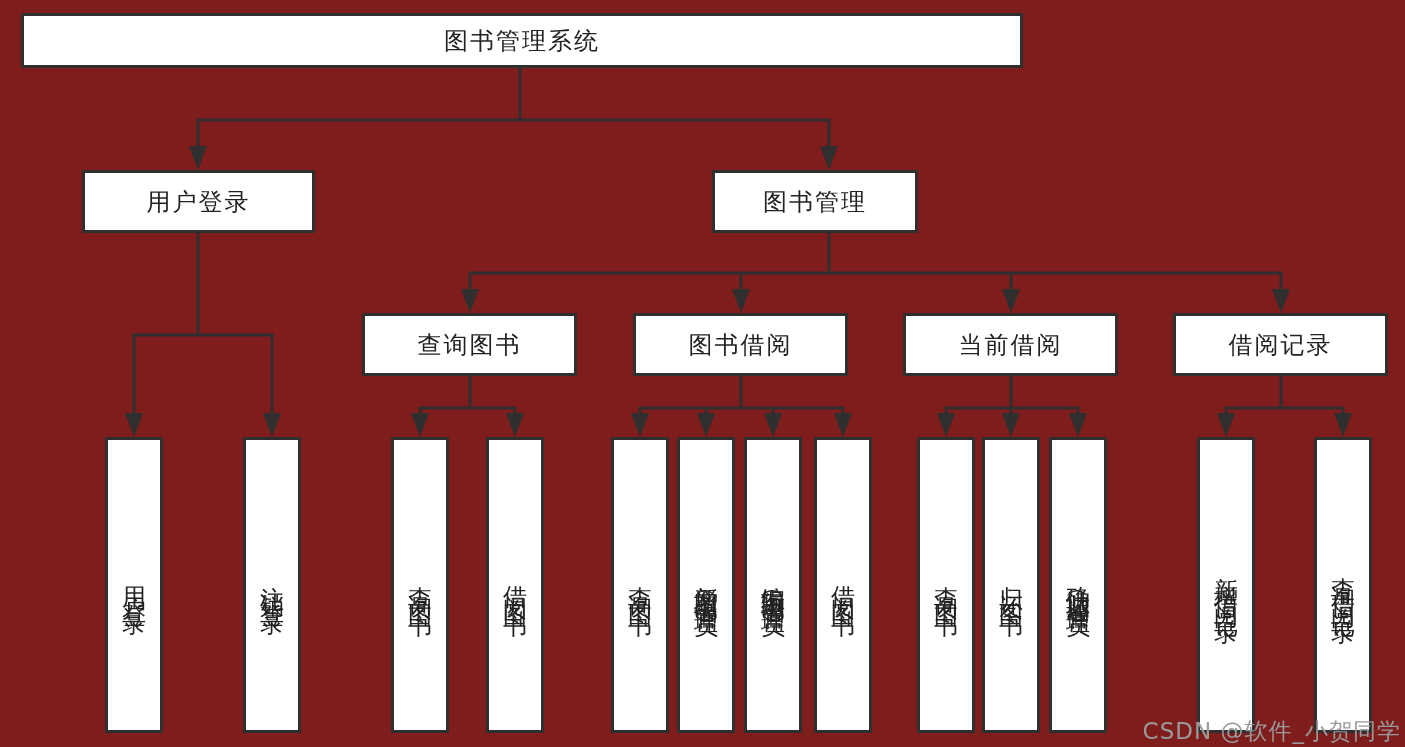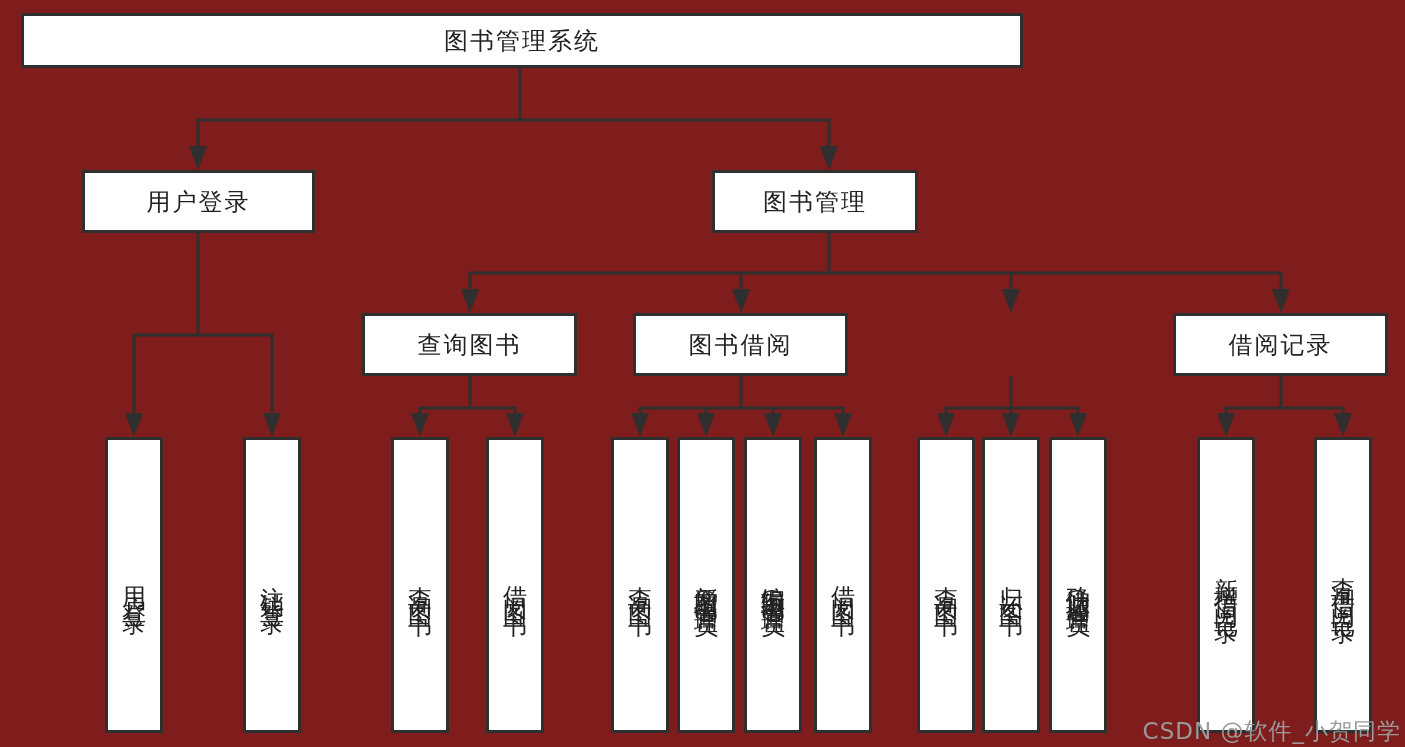--- a/index.html
+++ b/index.html
@@ -155,20 +155,23 @@
   <div class="node l2-node l2-b">
     <span>图书管理</span>
   </div>
 
   <div class="node l3-node l3-1">
     <span>查询图书</span>
   </div>
   <div class="node l3-node l3-2">
     <span>图书借阅</span>
   </div>
+  <div class="node l3-node l3-3">
+    <span>当前借阅</span>
+  </div>
   <div class="node l3-node l3-4">
     <span>借阅记录</span>
   </div>
 
   <div class="node leaf leaf-a1">
     <span class="vtext">用户登录</span>
   </div>
   <div class="node leaf leaf-a2">
     <span class="vtext">注销登录</span>
   </div>

